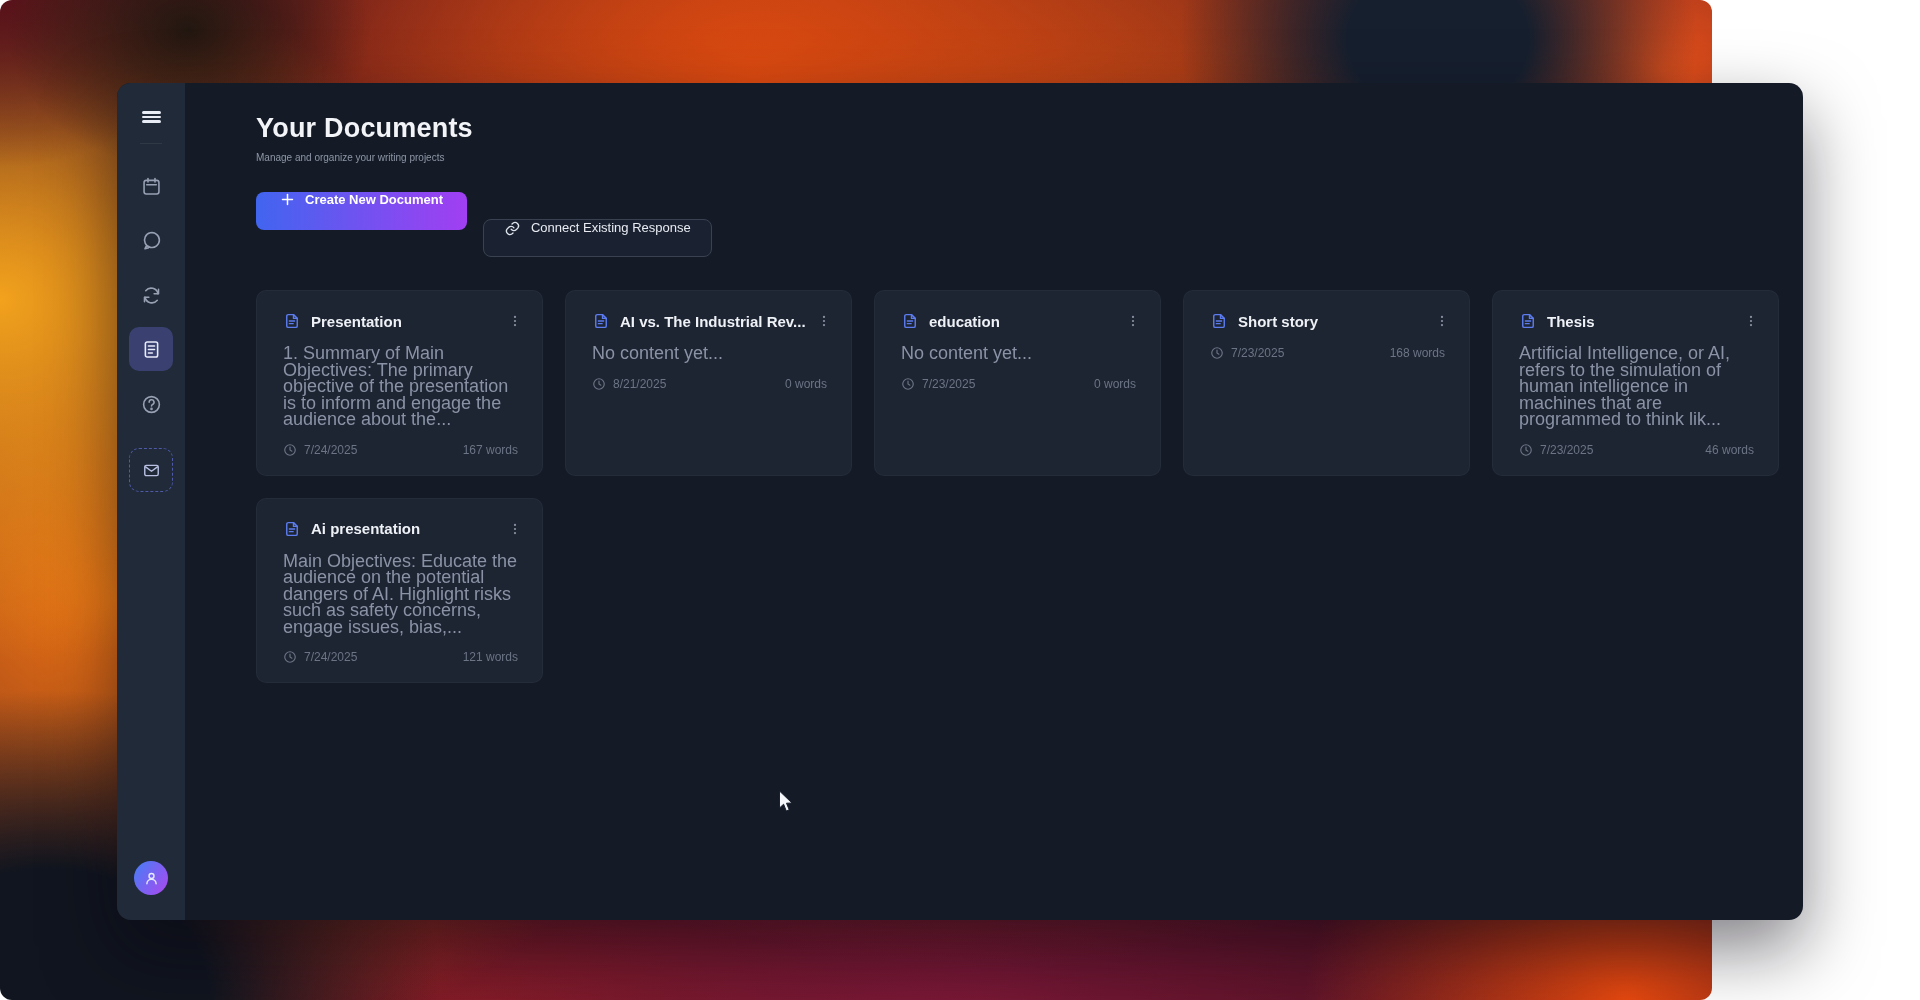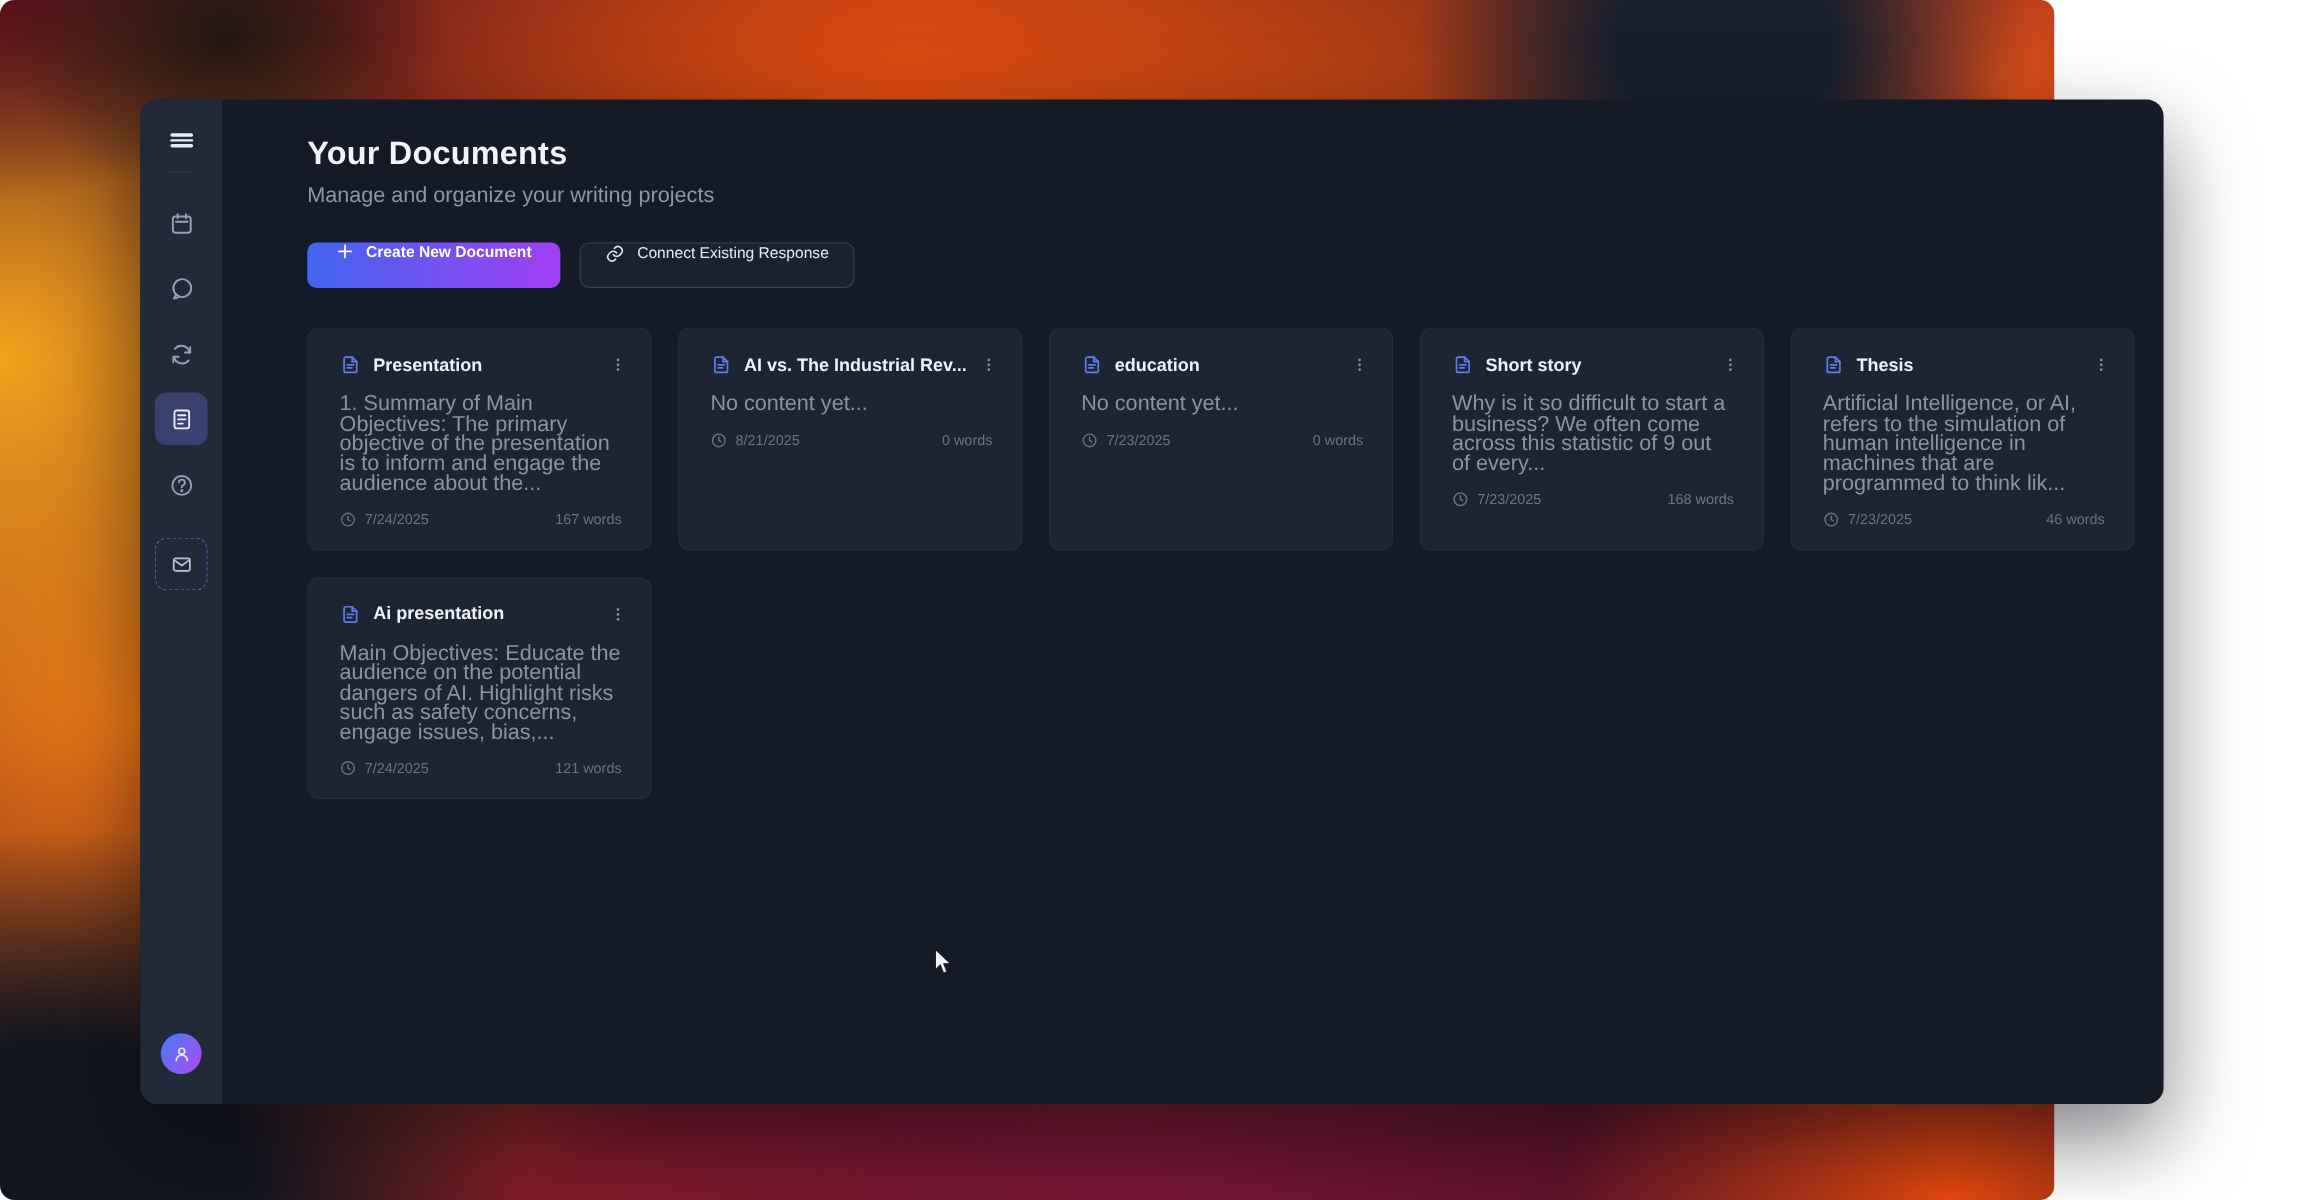--- a/index.html
+++ b/index.html
@@ -56,30 +56,30 @@
   .sb-avatar {
     top:778px; width:34px; height:34px; border-radius:50%;
     background:linear-gradient(125deg,#4e79f5 10%,#a34df0 90%);
     display:flex; align-items:center; justify-content:center; border:none; cursor:pointer;
     position:absolute; left:50%; transform:translateX(-50%);
   }
 
   
   .main { flex:1; padding:30px 25px 0 71px; }
   .page-title { font-size:27px; font-weight:700; color:#f2f4f8; letter-spacing:.2px; }
-  .page-subtitle { margin-top:8px; font-size:18px; color:#8e96a6; }
+  .page-subtitle { margin-top:8px; font-size:10px; color:#8e96a6; }
 
   .toolbar { margin-top:29px; display:flex; gap:16px; }
   .btn { height:38px; border-radius:8px; font-size:13px; display:inline-flex; gap:10px; cursor:pointer; font-family:inherit; }
   .btn-create {
     border:none; padding:0 24px; color:#fff; font-weight:600;
     background:linear-gradient(90deg,#4165ef,#a13ff2);
   }
   .btn-connect {
-    padding:0 20px; color:#e8ebf2; background:#1a2130; border:1px solid #3a4252;
+    padding:0 20px; color:#e8ebf2; background:#1a2130; border:1px solid #3a4252;margin-top:27px;
   }
   .btn svg { display:block; }
 
   
   .cards { margin-top:33px; display:grid; grid-template-columns:repeat(5,287px); gap:22px; }
   .card {
     min-height:164px; background:#1d2432; border:1px solid rgba(255,255,255,0.035);
     border-radius:10px; padding:20px 24px 18px 26px; cursor:pointer;
     display:flex; flex-direction:column;
   }
@@ -301,21 +301,20 @@
       </span>
       <span class="card-title">Short story</span>
       <button class="kebab">
         <svg width="14" height="16" viewBox="0 0 24 24" fill="currentColor">
           <circle cx="12" cy="5" r="1.9"></circle>
                   <circle cx="12" cy="12" r="1.9"></circle>
                   <circle cx="12" cy="19" r="1.9"></circle>
         </svg>
       </button>
     </div>
-    <div class="card-preview">Why is it so difficult to start a business? We often come across this statistic of 9 out of every...</div>
     <div class="card-foot">
       <span class="clock">
         <svg width="14" height="14" viewBox="0 0 24 24" fill="none" stroke="currentColor" stroke-width="2" stroke-linecap="round">
           <circle cx="12" cy="12" r="9"></circle>
                   <path d="M12 7v5l3.2 2"></path>
         </svg>
       </span>
       <span class="card-date">7/23/2025</span>
       <span class="card-words">168 words</span>
     </div>

